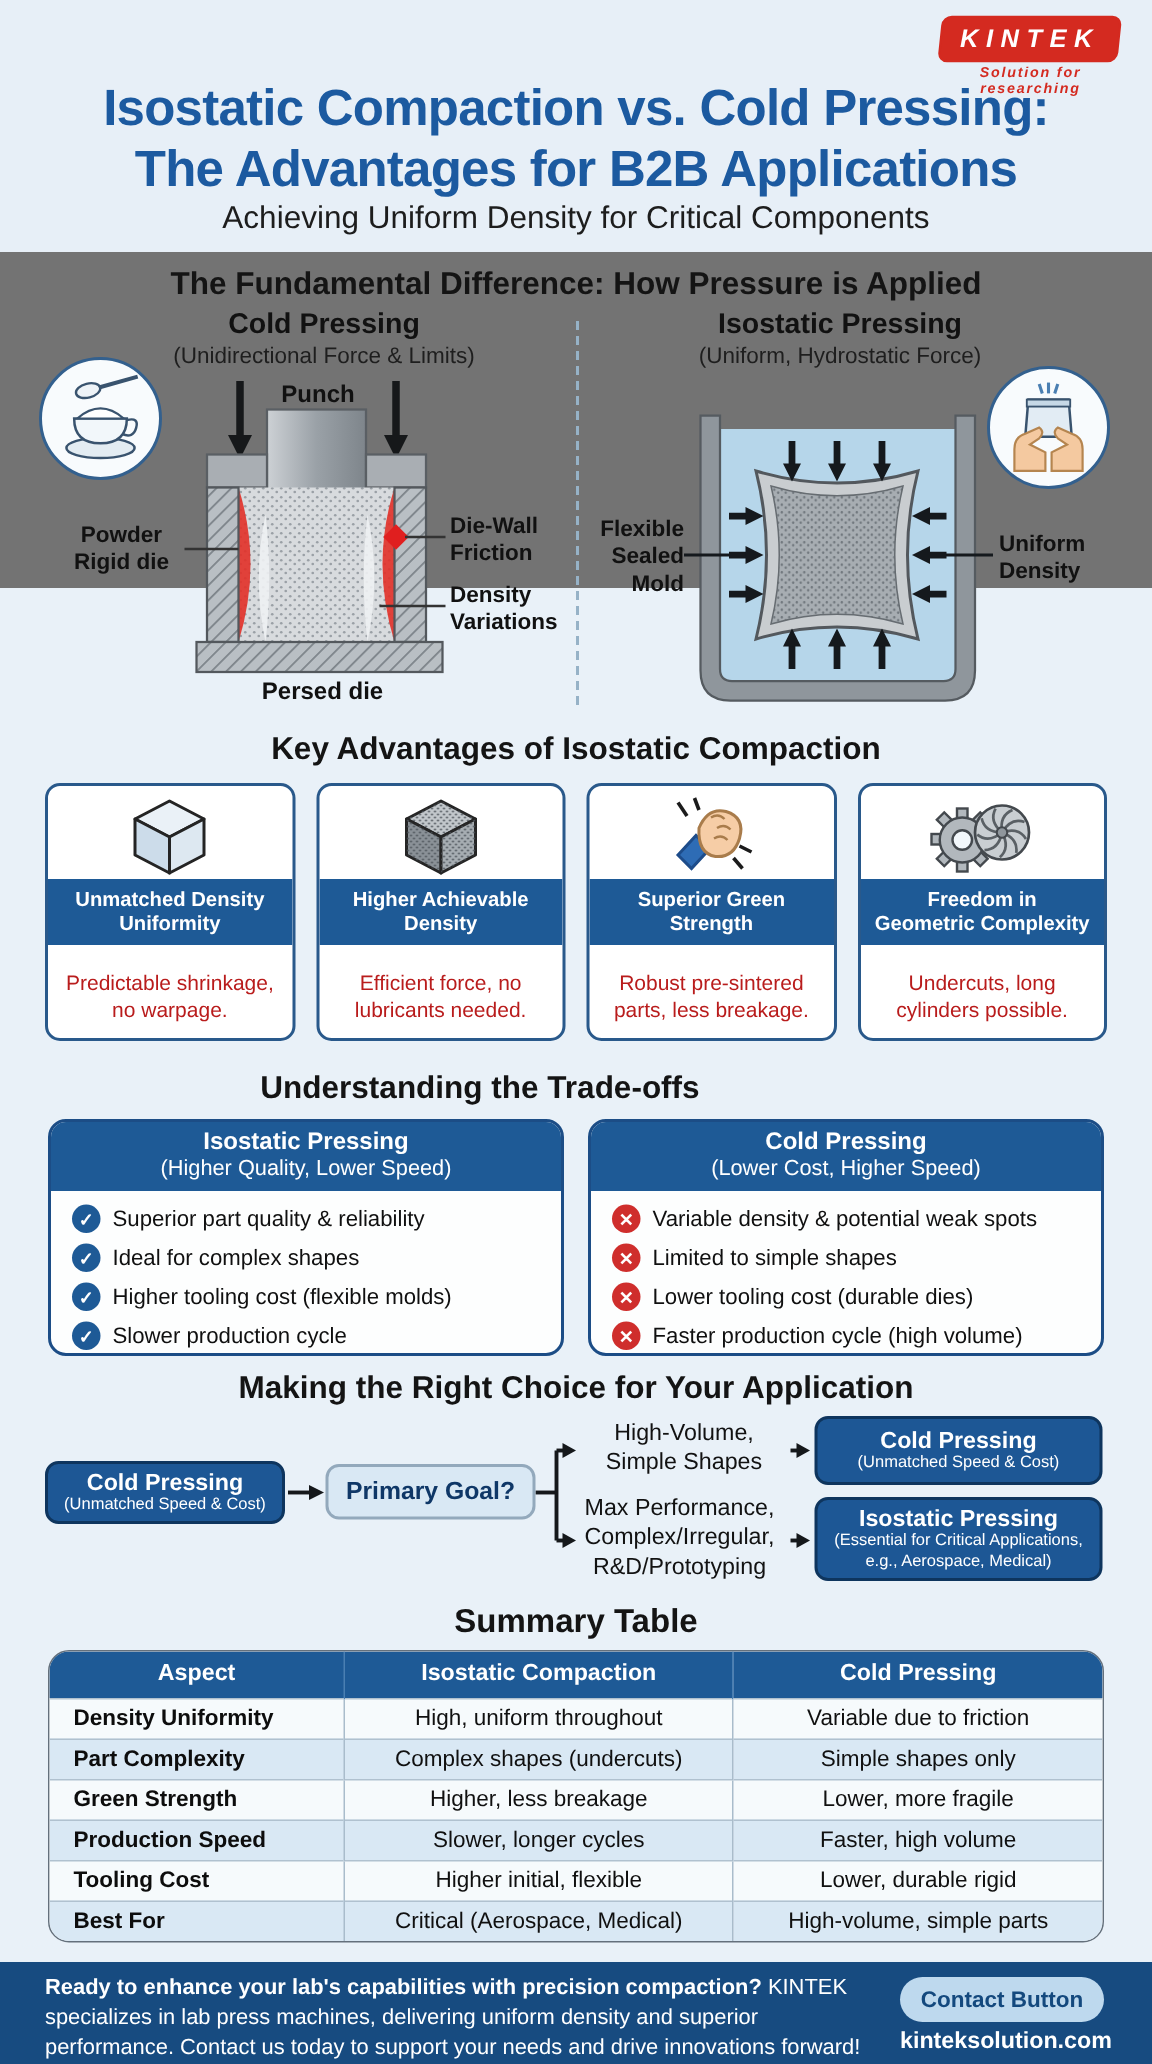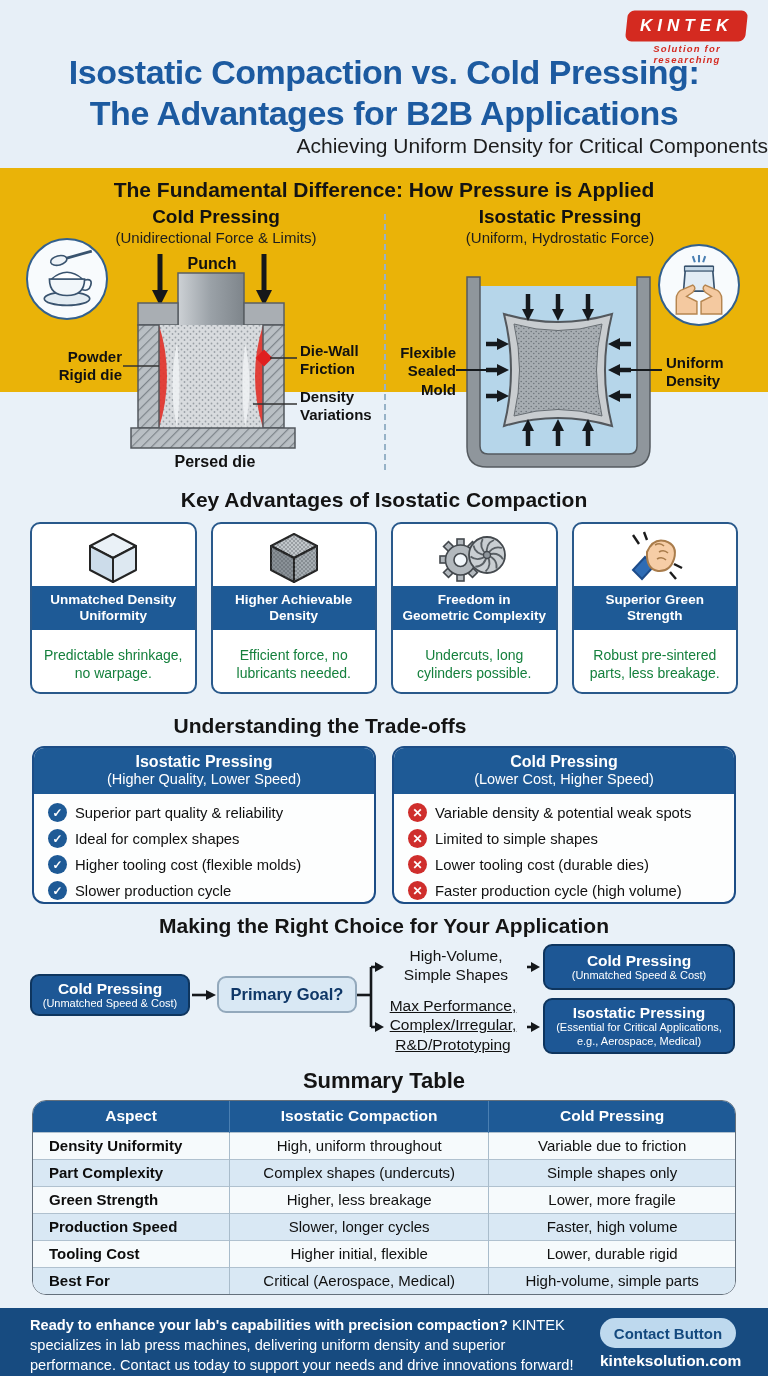--- a/index.html
+++ b/index.html
@@ -14,46 +14,46 @@
   #header{position:absolute;top:0;left:0;width:768px;height:168px;background:#e7eff7;}
   #logo{position:absolute;top:12px;right:16px;width:130px;text-align:center;}
   #logo .box{display:inline-block;background:#d42a20;border-radius:5px;padding:4px 12px;
              transform:skewX(-6deg);box-shadow:0 0 0 1.5px #d42a20;}
   #logo .box span{display:inline-block;transform:skewX(6deg);color:#fff;font-weight:bold;
              font-style:italic;font-size:17px;letter-spacing:5px;}
   #logo .tag{margin-top:3px;color:#d42a20;font-size:9.5px;font-weight:bold;font-style:italic;
              letter-spacing:1.2px;}
   .title{position:absolute;top:52px;left:0;width:768px;text-align:center;color:#1c5aa0;
          font-size:34px;font-weight:800;line-height:1.2;letter-spacing:-0.5px;}
-  .subtitle{position:absolute;top:134px;left:0;width:768px;text-align:right;color:#1d1d1d;
+  .subtitle{position:absolute;top:134px;left:0;width:768px;text-align:center;color:#1d1d1d;
          font-size:21px;font-weight:400;}
 
   
-  #fundamental{position:absolute;top:168px;left:0;width:768px;height:224px;background:#eab308;}
+  #fundamental{position:absolute;top:168px;left:0;width:768px;height:224px;background:#737373;}
   #fundamental h2{position:absolute;top:10px;left:0;width:768px;margin:0;text-align:center;
          font-size:21px;font-weight:800;color:#141414;}
   .divider{position:absolute;left:384px;top:46px;height:256px;border-left:2px dashed #96b2c7;}
   .colhead{position:absolute;text-align:center;}
   .colhead .t{font-size:19px;font-weight:800;color:#111;}
   .colhead .s{font-size:15px;color:#1e1e1e;margin-top:1px;}
   .circ{position:absolute;width:82px;height:82px;border-radius:50%;background:#f8fbfd;
         border:2px solid #33608e;display:flex;align-items:center;justify-content:center;}
   .dlabel{position:absolute;font-size:15px;line-height:1.22;color:#111;font-weight:bold;}
 
   
   #advantages{position:absolute;top:482px;left:0;width:704px;height:228px;}
   #advantages h2{position:absolute;top:6px;left:0;width:768px;margin:0;text-align:center;
         font-size:21px;font-weight:800;color:#141414;}
   #cards{position:absolute;top:40px;left:30px;width:708px;display:flex;gap:14px;}
   .card{flex:1;background:#fff;border:2px solid #29598b;border-radius:10px;overflow:hidden;
         display:flex;flex-direction:column;height:172px;}
   .card .ico{height:64px;display:flex;align-items:center;justify-content:center;padding-top:6px;}
   .card .bar{background:#1e5a96;color:#fff;font-weight:bold;font-size:13.5px;line-height:1.2;
         text-align:center;min-height:44px;display:flex;align-items:center;justify-content:center;padding:3px 4px;}
-  .card .desc{flex:1;font-size:14px;line-height:1.25;text-align:center;color:#15803d;
+  .card .desc{flex:1;font-size:14px;line-height:1.25;text-align:center;color:#b91c1c;
         display:flex;align-items:center;justify-content:center;padding:17px 5px;}
 
   
   #tradeoffs{position:absolute;top:710px;left:0;width:768px;height:200px;}
   #tradeoffs h2{position:absolute;top:4px;left:0;width:640px;margin:0;text-align:center;
         font-size:21px;font-weight:800;color:#141414;}
   .tcard{position:absolute;top:36px;width:344px;height:158px;background:#fdfefe;
         border:2px solid #1c4d86;border-radius:12px;overflow:hidden;}
   .tcard .hd{background:#1e5a96;color:#fff;text-align:center;padding:5px 4px 6px;}
   .tcard .hd .t{font-size:16px;font-weight:bold;line-height:1.15;}
@@ -197,21 +197,21 @@
 
       <rect x="11" y="188" width="164" height="20" fill="url(#hatch)" stroke="#53585d" stroke-width="1.5"></rect>
 
       <rect x="138" y="112" width="12" height="12" transform="rotate(45 144 118)" fill="#e01f1f"></rect>
       <line x1="3" y1="126" x2="39" y2="126" stroke="#333" stroke-width="1.6"></line>
       <line x1="150" y1="118" x2="177" y2="118" stroke="#333" stroke-width="1.6"></line>
       <line x1="133" y1="164" x2="177" y2="164" stroke="#333" stroke-width="1.6"></line>
     </svg>
 
     <div class="dlabel center" style="left:162px;top:86px;width:100px;font-size:16px;">Punch</div>
-    <div class="dlabel ml" style="left:40px;top:180px;width:82px;text-align:right;">Powder
+    <div class="dlabel ml" style="left:40px;top:180px;width:82px;text-align:center;">Powder
 Rigid die</div>
     <div class="dlabel ml" style="left:300px;top:174px;width:84px;">Die-Wall
 Friction</div>
     <div class="dlabel ml" style="left:300px;top:220px;width:90px;">Density
 Variations</div>
     <div class="dlabel center" style="left:130px;top:284px;width:170px;font-size:16px;">Persed die</div>
 
     <svg class="abs" style="left:440px;top:82px;" width="260" height="225" viewBox="0 0 260 225">
       <defs>
         <pattern id="stip2" width="5" height="5" patternUnits="userSpaceOnUse">
@@ -300,20 +300,38 @@
             <polygon points="8,16 31,28 31,52 8,40" fill="#8a9197" stroke="#242424" stroke-width="2" stroke-linejoin="round"></polygon>
             <polygon points="8,16 31,28 31,52 8,40" fill="url(#cdots)" stroke="none"></polygon>
             <polygon points="54,16 31,28 31,52 54,40" fill="#a6adb2" stroke="#242424" stroke-width="2" stroke-linejoin="round"></polygon>
             <polygon points="54,16 31,28 31,52 54,40" fill="url(#cdots)" stroke="none"></polygon>
           </svg>
         </div>
         <div class="bar ml">Higher Achievable
 Density</div>
         <div class="desc ml">Efficient force, no
 lubricants needed.</div>
+      </div>
+
+      <div class="card">
+        <div class="ico">
+          <svg width="60" height="56" viewBox="0 0 60 56">
+            <line x1="14" y1="14" x2="8" y2="5" stroke="#1b1b1b" stroke-width="2.4"></line>
+            <line x1="22" y1="10" x2="19" y2="2" stroke="#1b1b1b" stroke-width="2.4"></line>
+            <line x1="45" y1="42" x2="51" y2="49" stroke="#1b1b1b" stroke-width="2.4"></line>
+            <line x1="49" y1="34" x2="57" y2="38" stroke="#1b1b1b" stroke-width="2.4"></line>
+            <polygon points="8,40 20,27 29,36 17,49" fill="#2e6cb5" stroke="#1d4c8a" stroke-width="2"></polygon>
+            <path d="M22,22 Q28,8 40,11 Q53,15 49,29 Q45,42 33,41 Q21,39 22,22 Z" fill="#f6cda6" stroke="#a97c4b" stroke-width="2"></path>
+            <path d="M30,15 q5,-3 9,1 M34,22 q5,-3 9,1 M32,29 q5,-3 9,1" fill="none" stroke="#a97c4b" stroke-width="1.6"></path>
+          </svg>
+        </div>
+        <div class="bar ml">Superior Green
+Strength</div>
+        <div class="desc ml">Robust pre-sintered
+parts, less breakage.</div>
       </div>
 
       <div class="card">
         <div class="ico">
           <svg width="72" height="56" viewBox="0 0 72 56">
             <g fill="#b2b8bd" stroke="#44494e" stroke-width="1.6">
               <rect x="19" y="9" width="7" height="7"></rect>
                 <rect x="19" y="44" width="7" height="7"></rect>
               <rect x="2" y="26" width="7" height="7"></rect>
                 <rect x="36" y="26" width="7" height="7"></rect>
@@ -337,38 +355,20 @@
               <path d="M49,25 Q55,15 64,18" transform="rotate(320 49 25)"></path>
             </g>
             <circle cx="49" cy="25" r="3.5" fill="#8f969c" stroke="#44494e" stroke-width="1.4"></circle>
           </svg>
         </div>
         <div class="bar ml">Freedom in
 Geometric Complexity</div>
         <div class="desc ml">Undercuts, long
 cylinders possible.</div>
       </div>
-
-      <div class="card">
-        <div class="ico">
-          <svg width="60" height="56" viewBox="0 0 60 56">
-            <line x1="14" y1="14" x2="8" y2="5" stroke="#1b1b1b" stroke-width="2.4"></line>
-            <line x1="22" y1="10" x2="19" y2="2" stroke="#1b1b1b" stroke-width="2.4"></line>
-            <line x1="45" y1="42" x2="51" y2="49" stroke="#1b1b1b" stroke-width="2.4"></line>
-            <line x1="49" y1="34" x2="57" y2="38" stroke="#1b1b1b" stroke-width="2.4"></line>
-            <polygon points="8,40 20,27 29,36 17,49" fill="#2e6cb5" stroke="#1d4c8a" stroke-width="2"></polygon>
-            <path d="M22,22 Q28,8 40,11 Q53,15 49,29 Q45,42 33,41 Q21,39 22,22 Z" fill="#f6cda6" stroke="#a97c4b" stroke-width="2"></path>
-            <path d="M30,15 q5,-3 9,1 M34,22 q5,-3 9,1 M32,29 q5,-3 9,1" fill="none" stroke="#a97c4b" stroke-width="1.6"></path>
-          </svg>
-        </div>
-        <div class="bar ml">Superior Green
-Strength</div>
-        <div class="desc ml">Robust pre-sintered
-parts, less breakage.</div>
-      </div>
     </div>
   </div>
 
   <div id="tradeoffs">
     <h2>Understanding the Trade-offs</h2>
 
     <div class="tcard" style="left:32px;">
       <div class="hd">
         <div class="t">Isostatic Pressing</div>
         <div class="s">(Higher Quality, Lower Speed)</div>
@@ -441,21 +441,21 @@
 
     <div class="fbox" style="left:30px;top:64px;width:160px;height:42px;">
       <div class="t">Cold Pressing</div>
       <div class="s">(Unmatched Speed &amp; Cost)</div>
     </div>
 
     <div id="decision">Primary Goal?</div>
 
     <div class="flabel ml" style="left:386px;top:36px;width:140px;">High-Volume,
 Simple Shapes</div>
-    <div class="flabel ml" style="left:378px;top:86px;width:150px;text-decoration:underline;">Max Performance,
+    <div class="flabel ml" style="left:378px;top:86px;width:150px;">Max Performance,
 Complex/Irregular,
 R&amp;D/Prototyping</div>
 
     <div class="fbox" style="left:543px;top:34px;width:192px;height:46px;">
       <div class="t">Cold Pressing</div>
       <div class="s">(Unmatched Speed &amp; Cost)</div>
     </div>
     <div class="fbox" style="left:543px;top:88px;width:192px;height:56px;">
       <div class="t">Isostatic Pressing</div>
       <div class="s ml">(Essential for Critical Applications,

